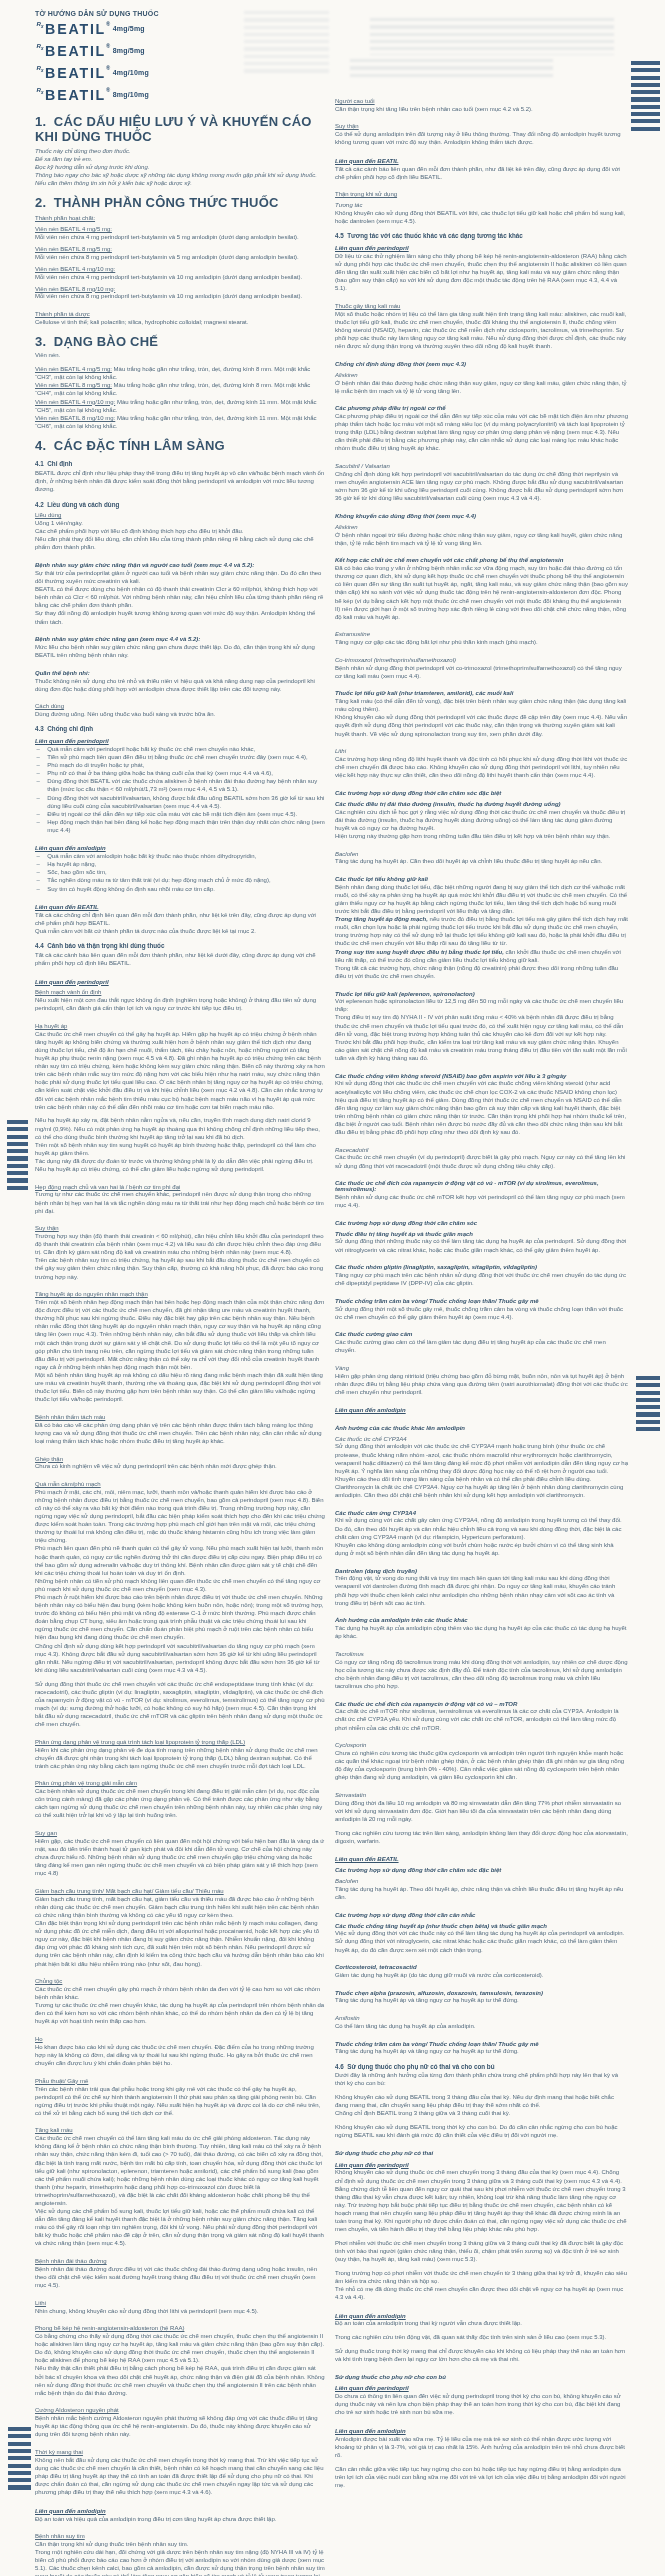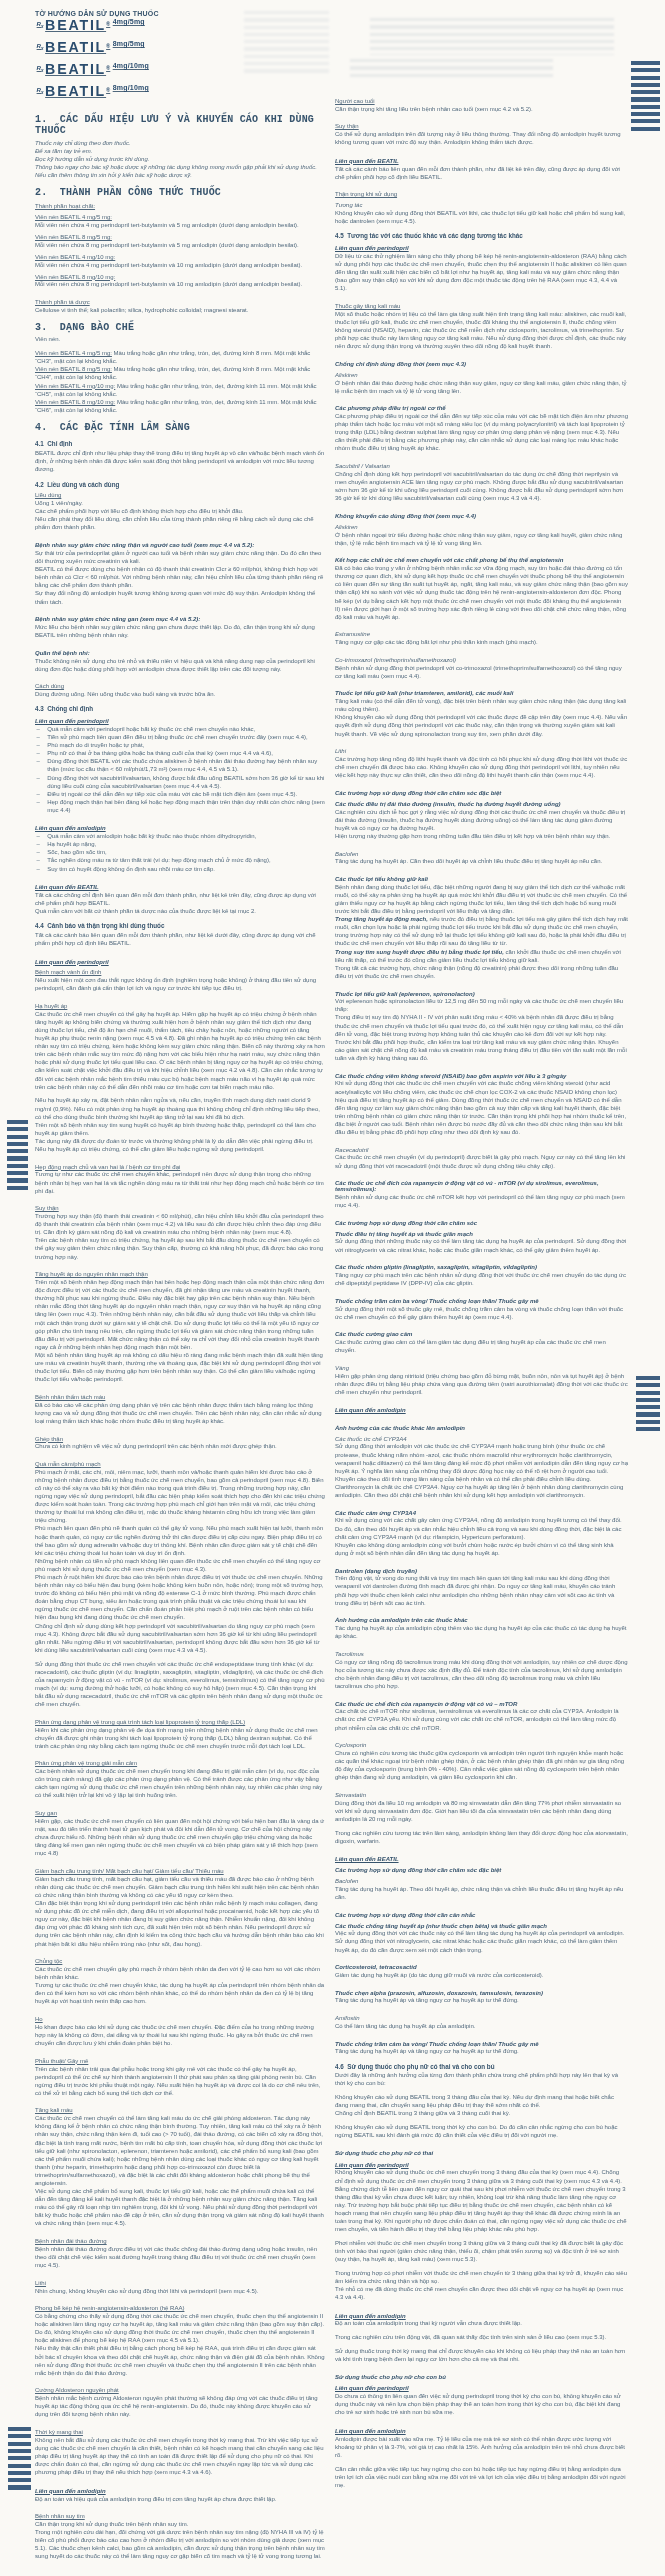--- a/index.html
+++ b/index.html
@@ -5,27 +5,27 @@
   :root{
     --ink:#50687c; --ink-strong:#36536c; --brand:#2b4d6e; --bar:#3f5f80; --paper:#faf9f5;
   }
   html,body{margin:0;padding:0;}
   body{width:665px;height:2576px;background:#e8e8e6;font-family:"Liberation Sans",sans-serif;}
   .page{position:relative;width:665px;height:2576px;background:var(--paper);overflow:hidden;color:var(--ink);}
   .col{position:absolute;top:0;}
   .col-left{left:35px;width:290px;padding-top:9.8px;}
   .col-right{left:335px;width:293px;padding-top:93px;}
   .doc-title{font-size:7px;font-weight:bold;color:var(--ink-strong);letter-spacing:0.2px;margin:0 0 1.6px 0;}
-  .brand-row{display:flex;align-items:flex-start;height:22px;margin-left:1.6px;text-decoration:underline;}
+  .brand-row{display:flex;align-items:center;height:22px;margin-left:1.6px;}
   .rx{font-size:6.1px;font-style:italic;font-weight:bold;color:var(--brand);align-self:flex-start;margin-top:1.6px;}
   .rx sub{font-size:4.5px;}
   .brand-name{font-size:14.2px;font-weight:bold;letter-spacing:1.8px;color:var(--brand);line-height:1;margin-left:1.6px;}
   .brand-reg{font-size:5.7px;font-weight:bold;color:var(--brand);align-self:flex-start;margin-top:2.4px;}
   .brand-dose{font-size:7px;font-weight:bold;color:var(--brand);margin-left:2.4px;padding-bottom:0.8px;letter-spacing:0.2px;}
-  .h1{font-size:10px;font-weight:bold;color:var(--ink-strong);margin:8.1px 0 2.4px 0;letter-spacing:0.2px;font-family:Liberation Mono, monospace;}
+  .h1{font-size:13px;font-weight:bold;color:var(--ink-strong);margin:8.1px 0 2.4px 0;letter-spacing:0.2px;}
   .h2{font-size:6.3px;font-weight:bold;color:var(--ink-strong);margin:7.3px 0 1.6px 0;}
   .hu{font-size:6px;text-decoration:underline;margin:4.9px 0 0.8px 0;}
   .hbu{font-size:6px;font-weight:bold;font-style:italic;text-decoration:underline;margin:5.7px 0 0.8px 0;color:var(--ink-strong);}
   .hbi{font-size:6px;font-weight:bold;font-style:italic;margin:4.9px 0 0.8px 0;color:var(--ink-strong);}
   .hi{font-size:6px;font-style:italic;margin:4.9px 0 0.8px 0;}
   .p{font-size:6px;line-height:8.1px;margin:0;}
   .pi{font-size:6px;line-height:8.1px;font-style:italic;margin:0;}
   .lead-u{text-decoration:underline;}
   .lead-b{font-weight:bold;font-style:italic;color:var(--ink-strong);}
   .li{font-size:6px;line-height:8.1px;display:flex;}

